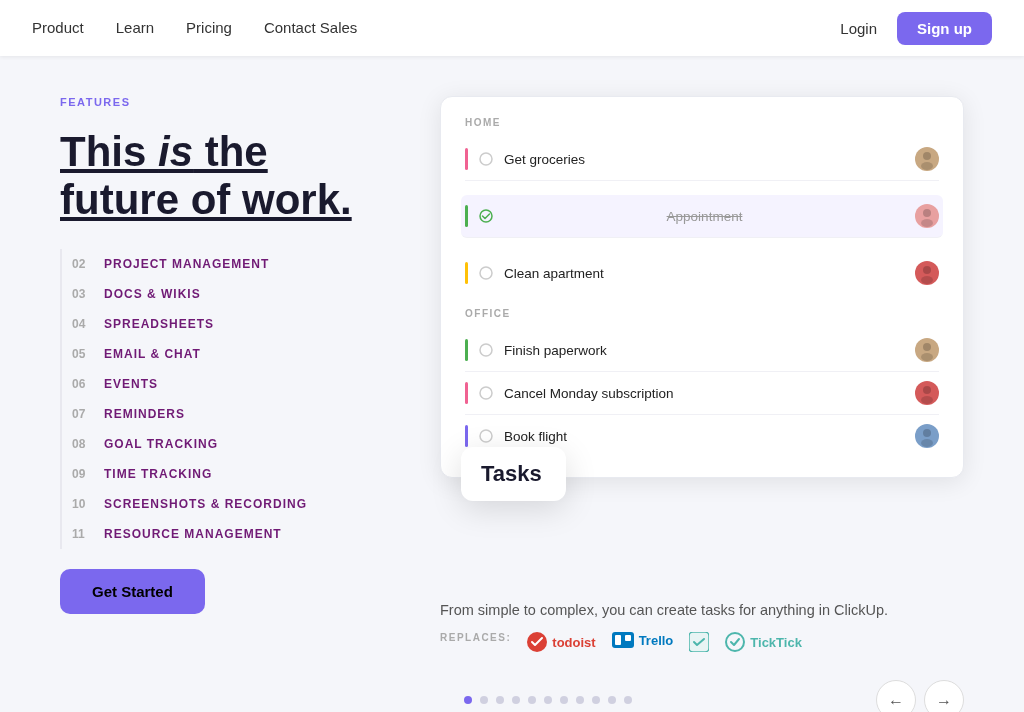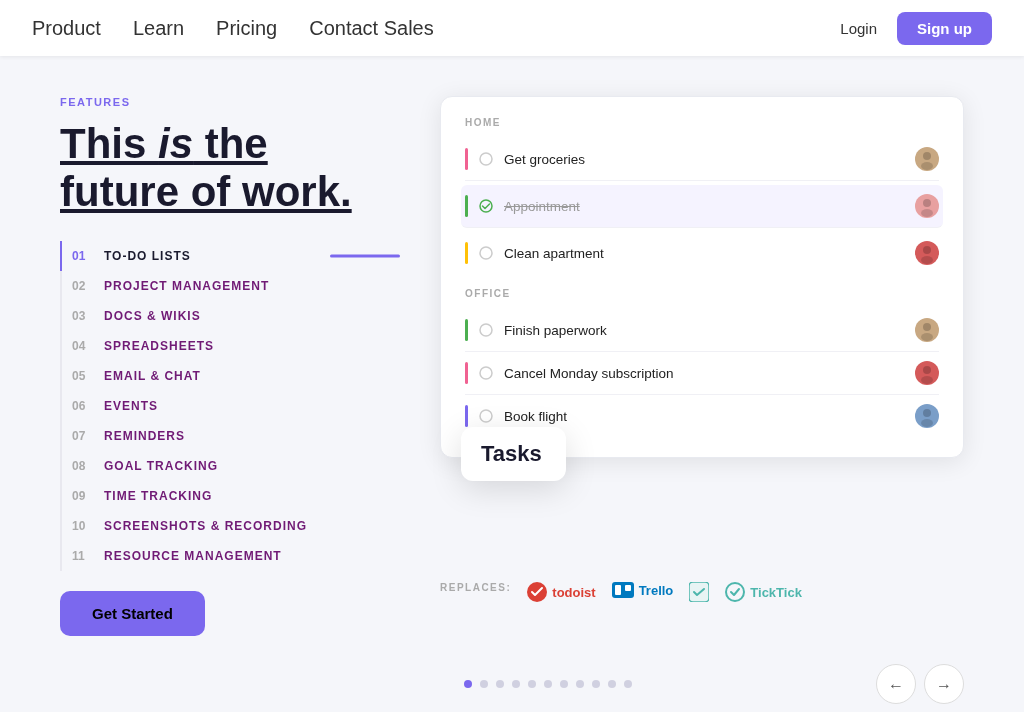--- a/index.html
+++ b/index.html
@@ -31,21 +31,21 @@
     }
     .nav-links {
       display: flex;
       align-items: center;
       gap: 32px;
       list-style: none;
     }
     .nav-links li a {
       text-decoration: none;
       color: #333;
-      font-size: 20px;
+      font-size: 15px;
       font-weight: 500;
     }
     .nav-actions {
       display: flex;
       align-items: center;
       gap: 20px;
     }
     .nav-login {
       font-size: 15px;
       font-weight: 500;
@@ -75,21 +75,21 @@
     .left-col {
       width: 340px;
       flex-shrink: 0;
     }
     .features-label {
       color: #7b68ee;
       font-size: 11px;
       font-weight: 700;
       letter-spacing: 1.5px;
       text-transform: uppercase;
-      margin-bottom: 12px;
+      margin-bottom: 20px;
     }
     .hero-title {
       font-size: 42px;
       font-weight: 900;
       color: #1a1a2e;
       line-height: 1.15;
       margin-bottom: 24px;
       text-decoration: underline;
     }
     .hero-title em { font-style: italic; }
@@ -247,23 +247,24 @@
     
     .avatar-face {
       width: 22px;
       height: 22px;
     }
 
     
     .task-row.highlighted {
       background: #f5f3ff;
       border-radius: 6px;
-      margin: 4px -4px;
+      margin: 14px -4px;
       padding-left: 4px;
       padding-right: 4px;
+      text-align: center;
     }
 
     
     .tasks-popup {
       position: absolute;
       bottom: -24px;
       left: 20px;
       background: #fff;
       border-radius: 12px;
       padding: 14px 24px 14px 20px;
@@ -370,25 +371,20 @@
 
   <div class="left-col">
     <div class="features-label">FEATURES</div>
     <h1 class="hero-title">
       <span>This </span><em>is</em><span> the</span><br>
       <span>future of work.</span>
     </h1>
 
     <div class="feature-list">
 
-    <div class="feature-item active">
-    <span class="feature-num">01</span>
-    <span class="feature-label">TO-DO LISTS</span>
-    <span class="feature-bar"></span>
-  </div>
         <div class="feature-item">
     <span class="feature-num">02</span>
     <span class="feature-label">PROJECT MANAGEMENT</span>
 
   </div>
         <div class="feature-item">
     <span class="feature-num">03</span>
     <span class="feature-label">DOCS &amp; WIKIS</span>
 
   </div>
@@ -537,20 +533,21 @@
     </div>
           </div>
         </div>
 
       <div class="tasks-popup">
         <span class="tasks-popup-title">Tasks</span>
       </div>
     </div>
 
     <div class="desc-area">
+      <p class="desc-text">From simple to complex, you can create tasks for anything in ClickUp.</p>
       <div class="replaces-row">
         <span class="replaces-label">REPLACES:</span>
 
         <div class="replace-logo">
           <svg width="20" height="20" viewBox="0 0 20 20">
               <circle cx="10" cy="10" r="10" fill="#db4035"></circle>
               <path d="M5 10 L8 13 L15 6" stroke="white" stroke-width="2" fill="none" stroke-linecap="round" stroke-linejoin="round"></path>
             </svg>
           <span class="todoist-color">todoist</span>
         </div>

